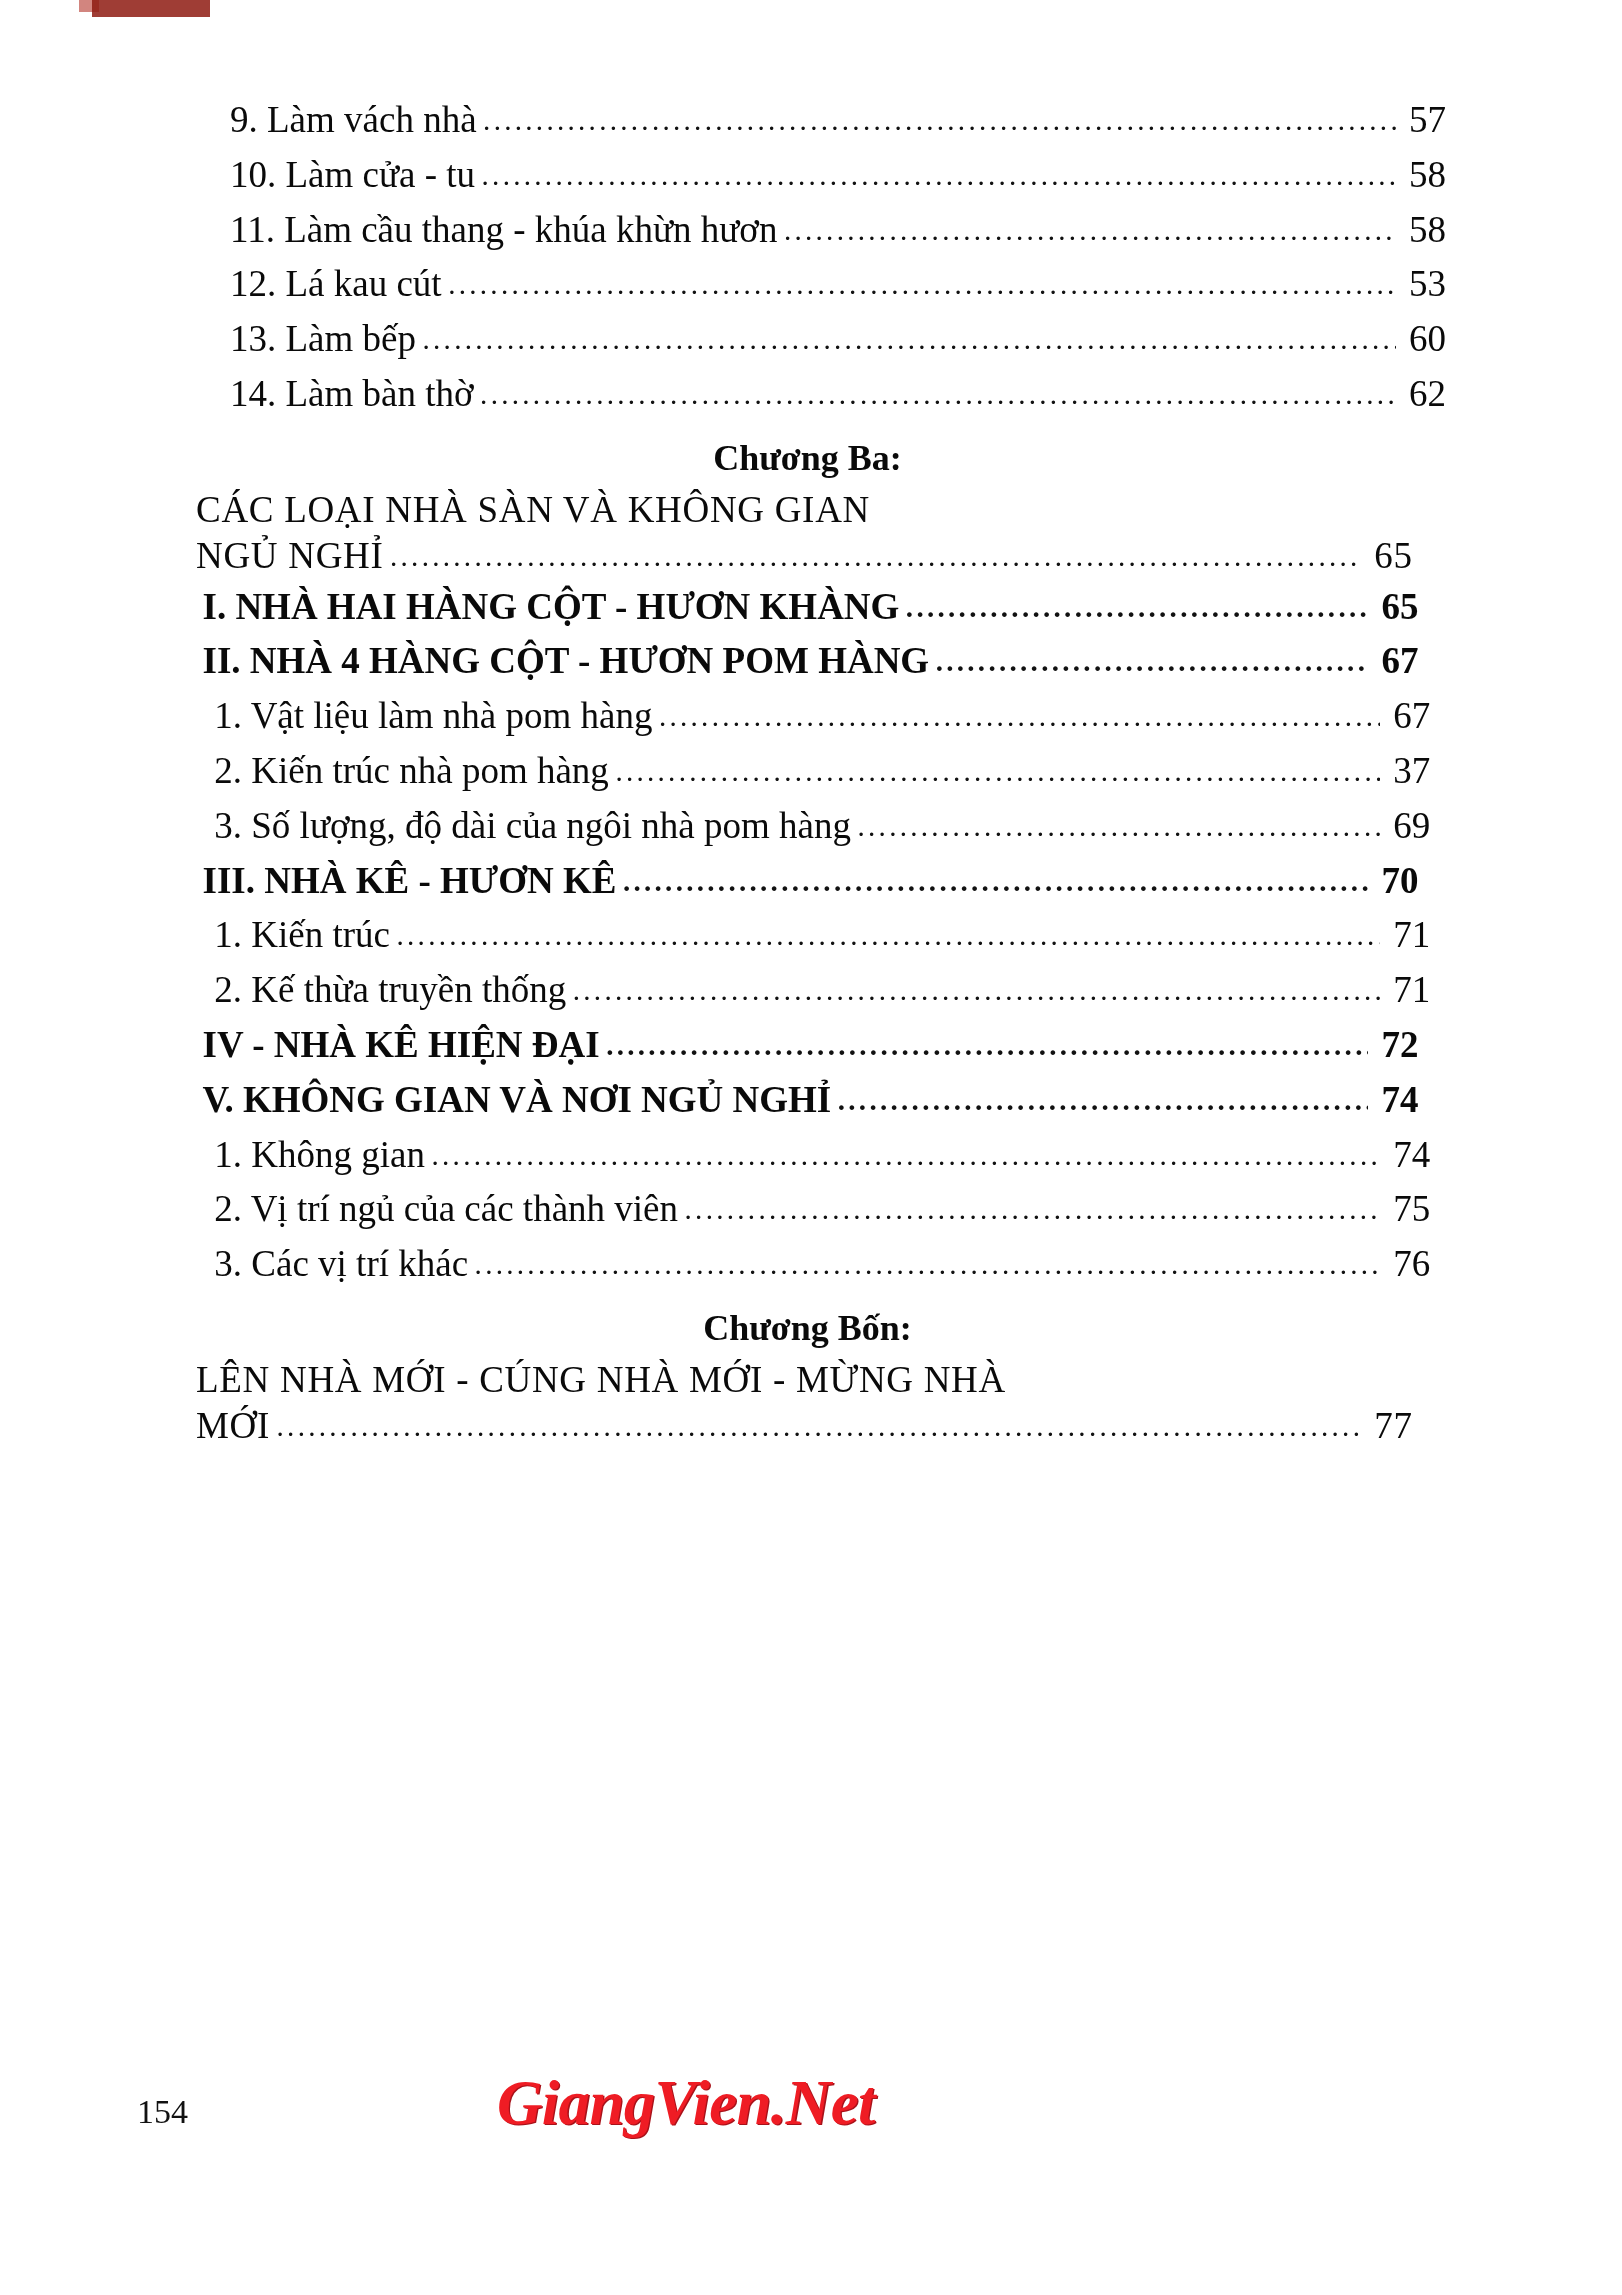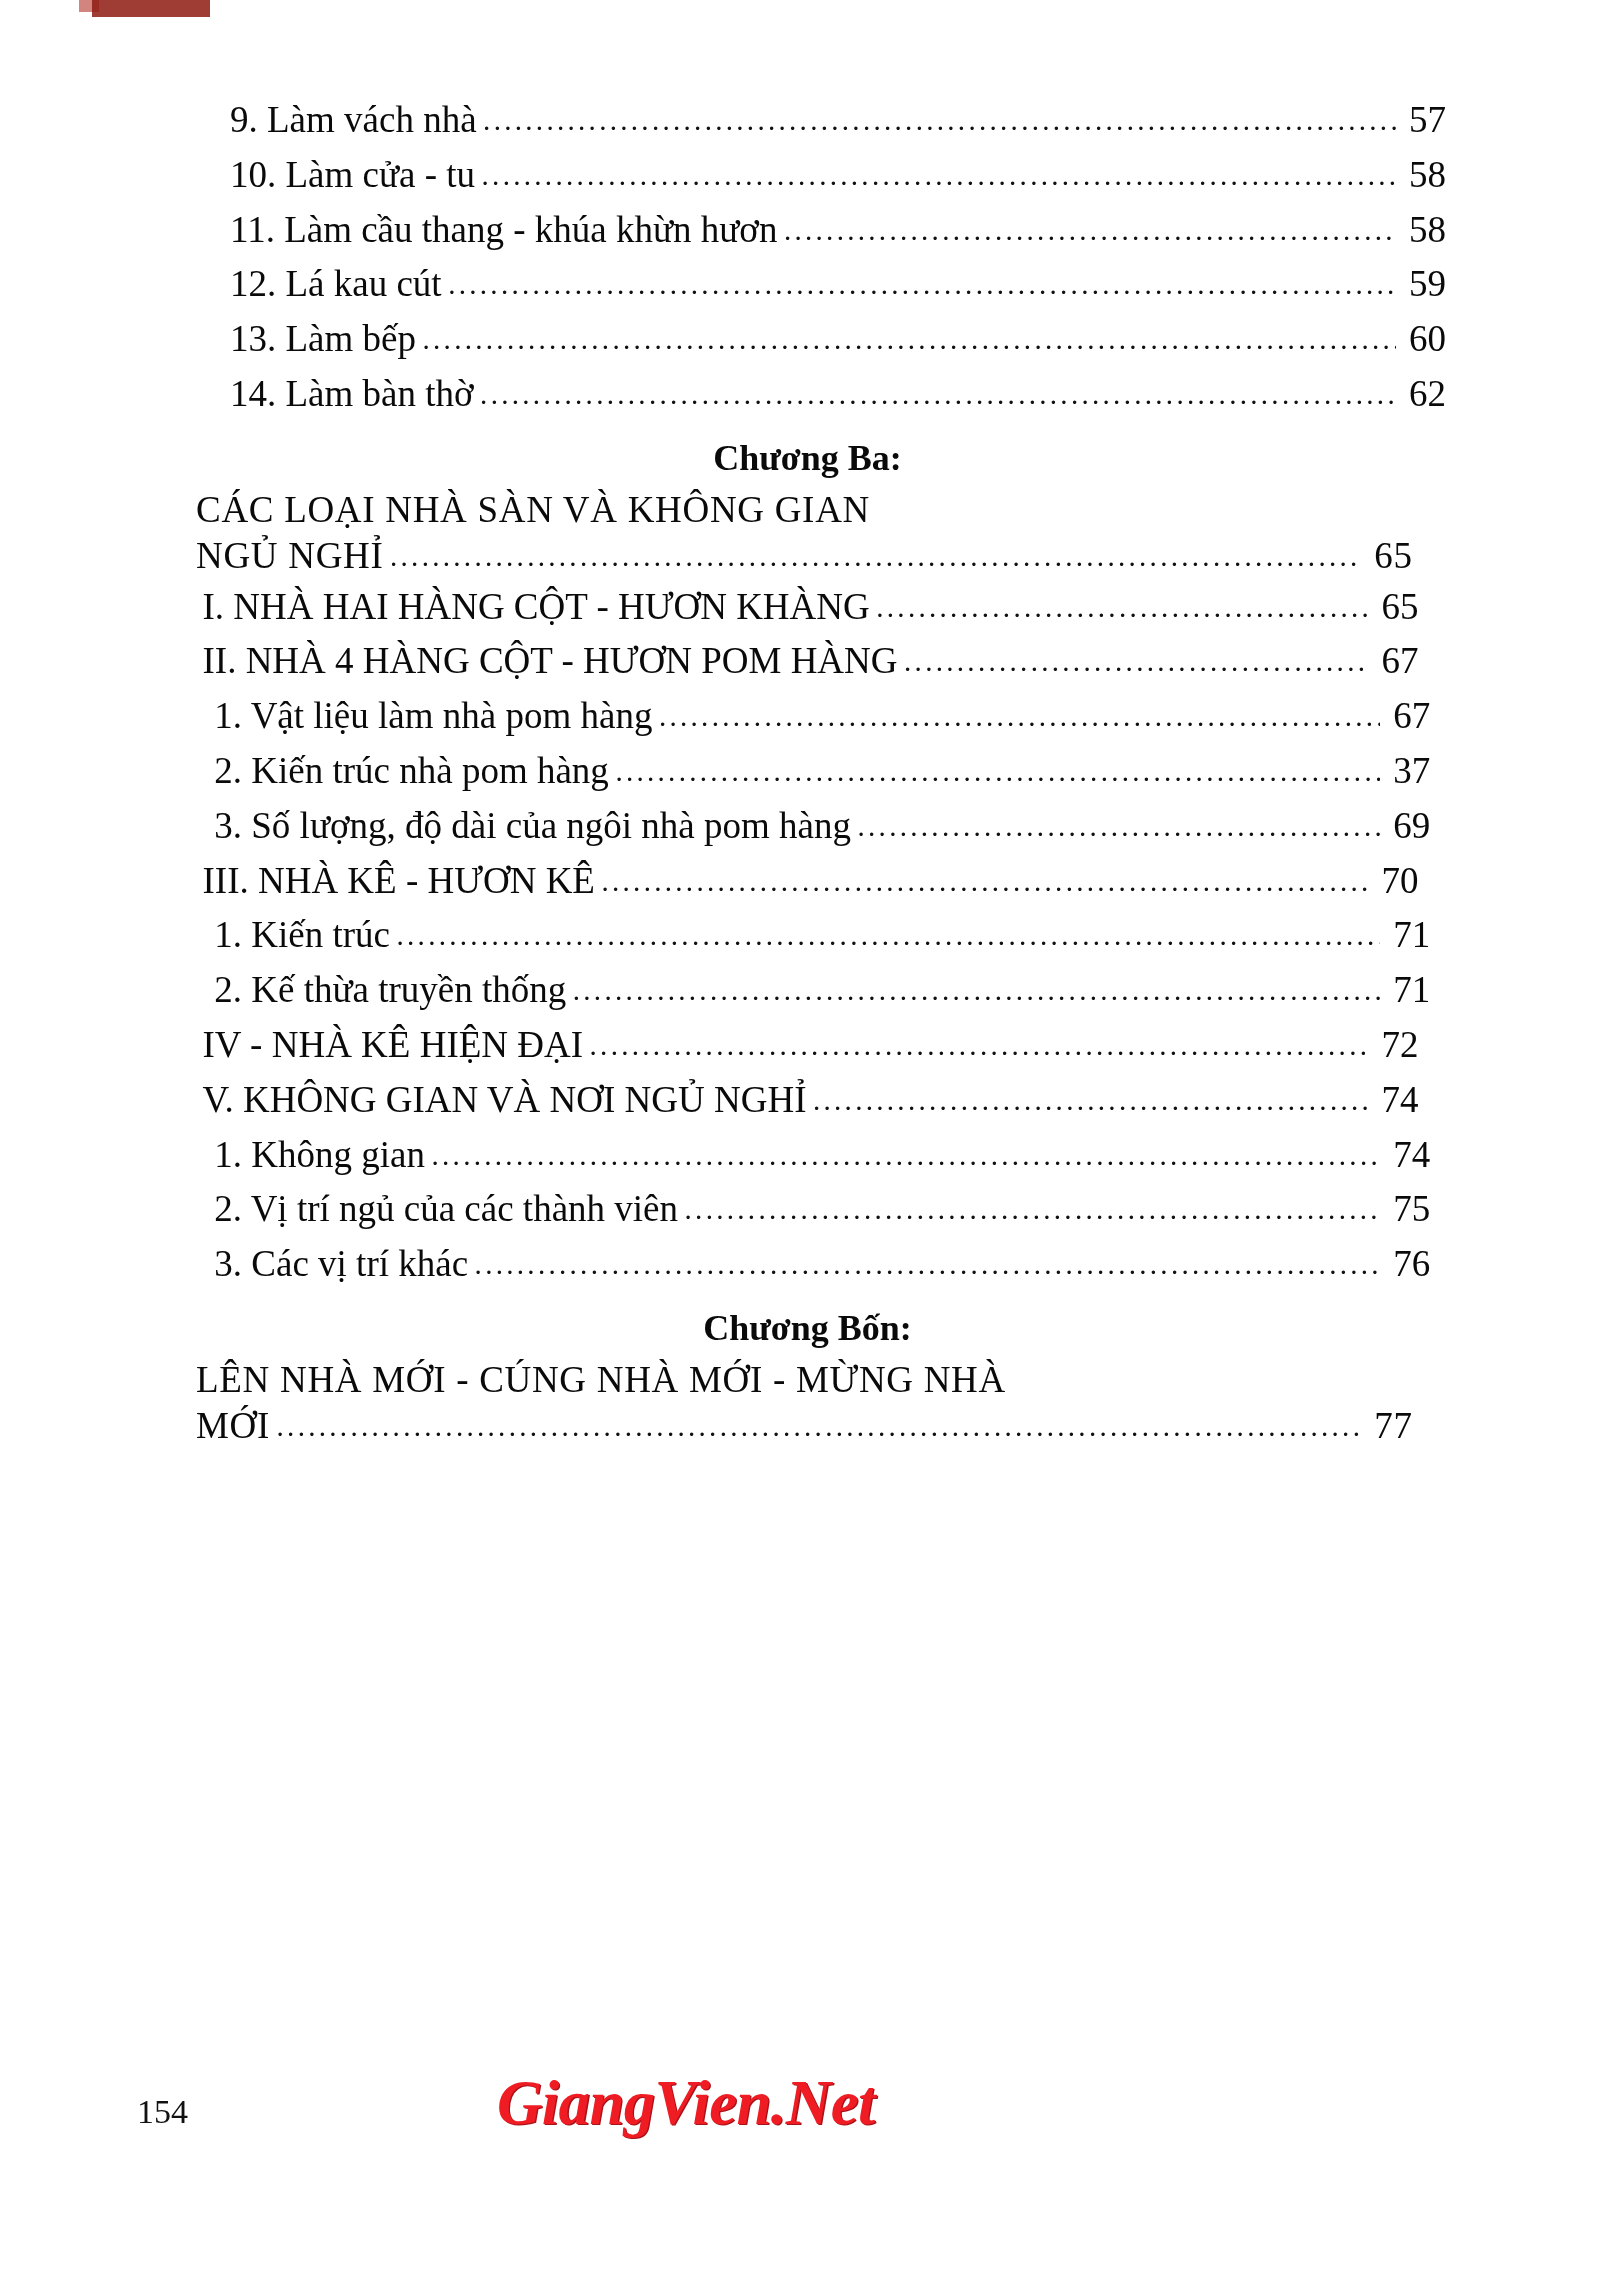--- a/index.html
+++ b/index.html
@@ -104,20 +104,21 @@
     letter-spacing: 0.7px;
     padding-left: 0;
     margin-bottom: 7.9px;
     font-weight: 500;
   }
   .chapter-title .page-no { font-size: 37px; }
 
   .sec-roman {
     font-size: 37px;
     padding-left: 6.5px;
+    font-weight: bold;
   }
   .sec-roman .page-no { font-size: 37px; }
 
   .sub-item {
     font-size: 37px;
     padding-left: 18.3px;
   }
   .sub-item .page-no { font-size: 37px; }
 
   .tight { margin-bottom: 2.6px; }
@@ -164,21 +165,21 @@
         <span class="page-no">58</span>
       </div>
       <div class="row lvl-num">
         <span class="label">11. Làm cầu thang - khúa khừn hươn</span>
         <span class="dots">........................................................................................................................</span>
         <span class="page-no">58</span>
       </div>
       <div class="row lvl-num">
         <span class="label">12. Lá kau cút</span>
         <span class="dots">........................................................................................................................</span>
-        <span class="page-no">59</span>
+        <span class="page-no">53</span>
       </div>
       <div class="row lvl-num">
         <span class="label">13. Làm bếp</span>
         <span class="dots">........................................................................................................................</span>
         <span class="page-no">60</span>
       </div>
       <div class="row lvl-num">
         <span class="label">14. Làm bàn thờ</span>
         <span class="dots">........................................................................................................................</span>
         <span class="page-no">62</span>

